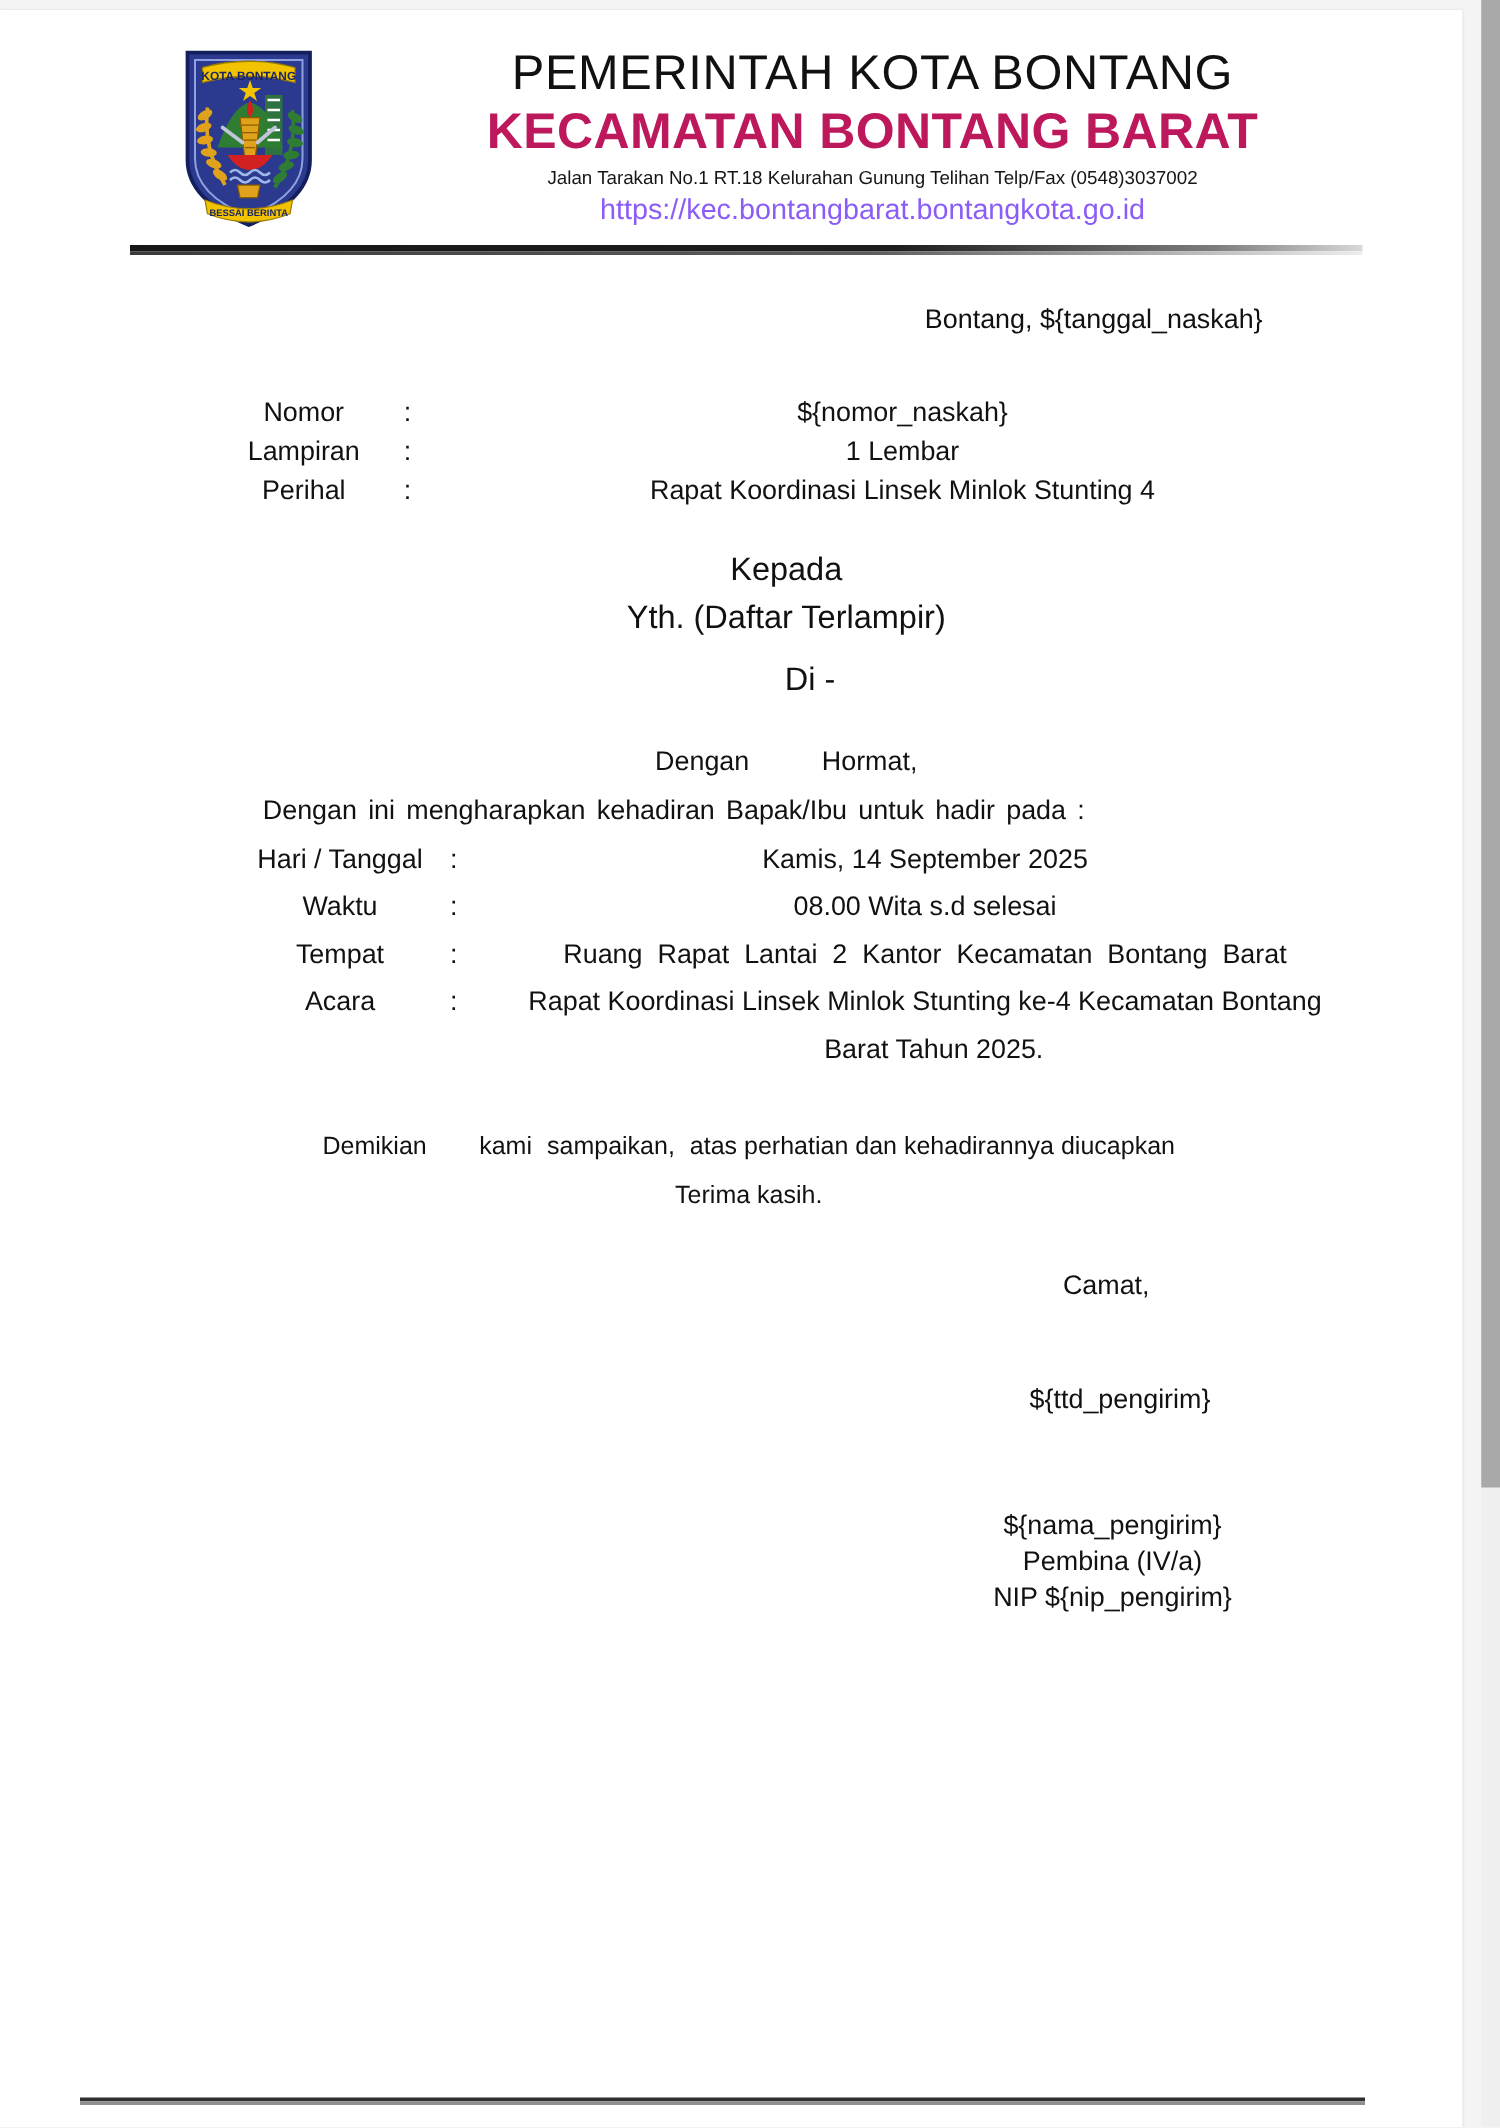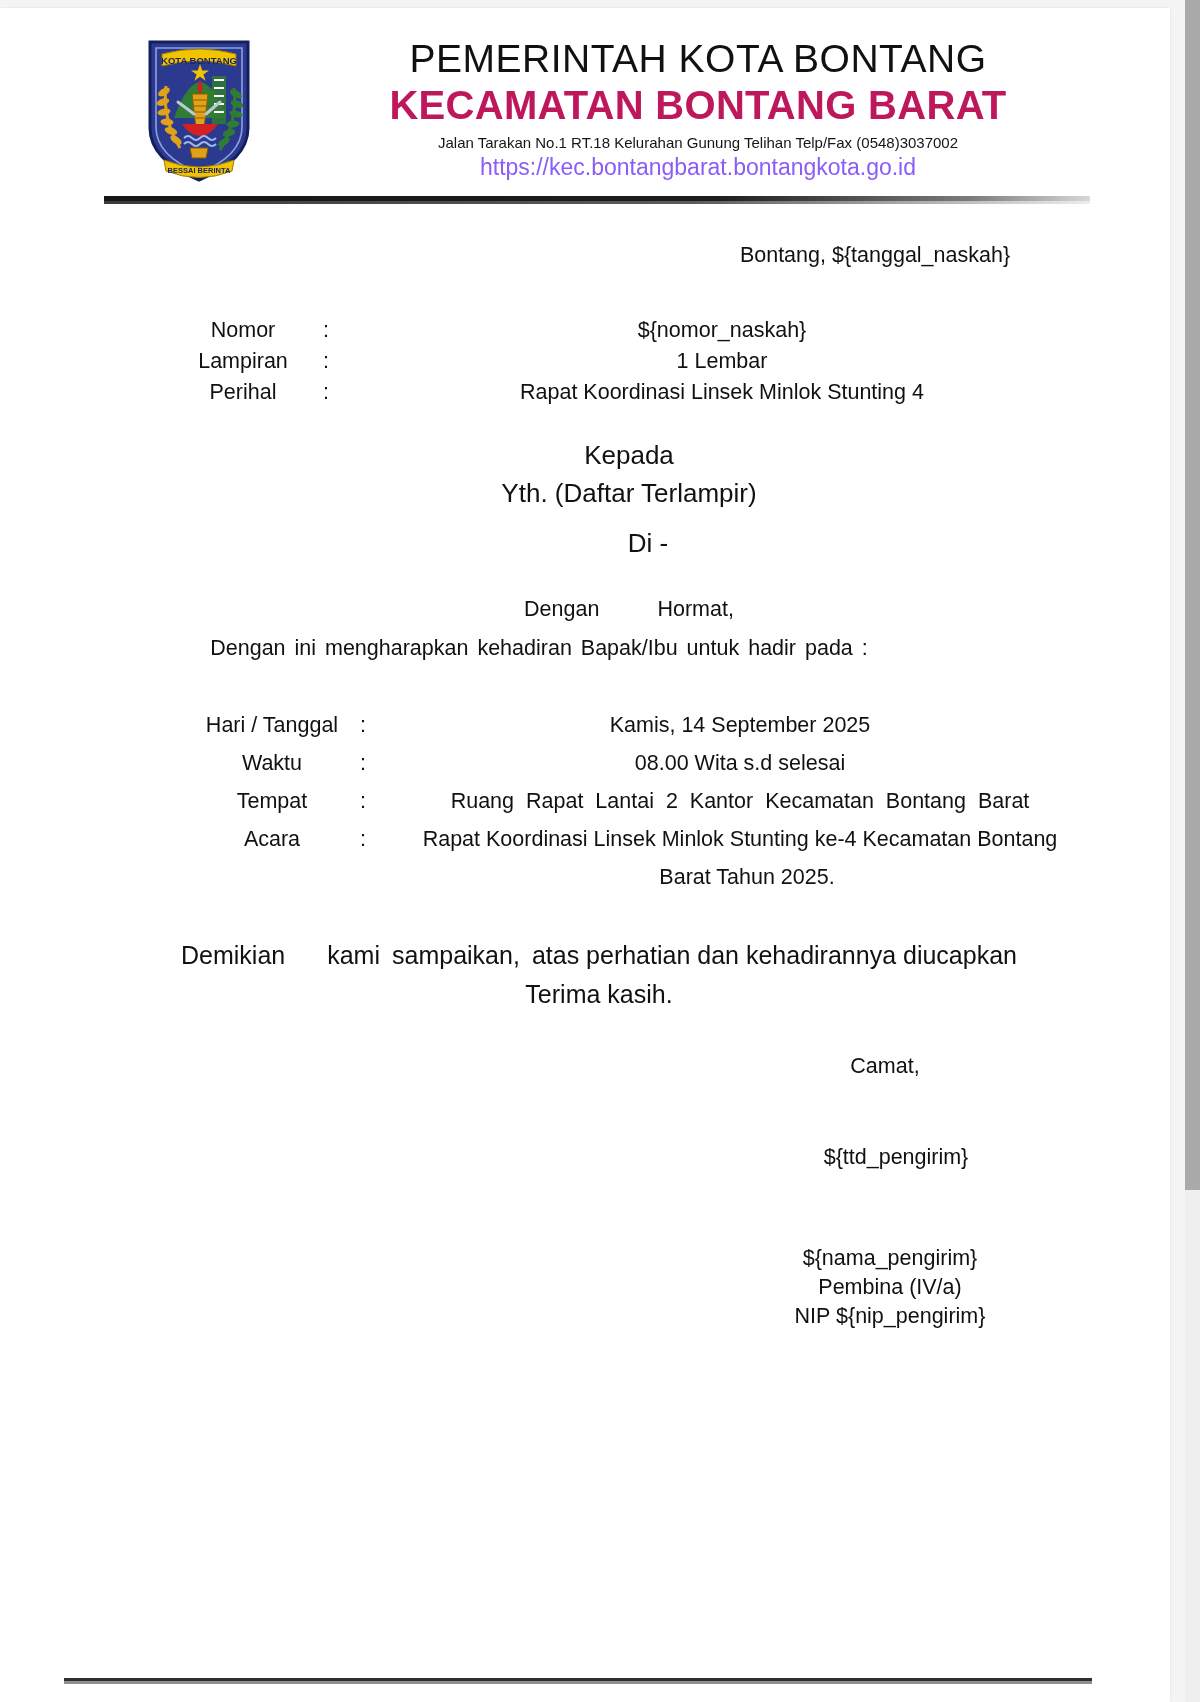--- a/index.html
+++ b/index.html
@@ -140,42 +140,41 @@
   .salutation .w-gap { display: inline-block; width: 58px; }
   .intro {
     padding-left: 148px;
     padding-right: 180px;
     font-size: 21.5px;
     line-height: 39px;
     word-spacing: 3px;
   }
 
   .details {
-    margin-top: 38px;
     padding-left: 188px;
     font-size: 21.5px;
   }
   .detail-row {
     display: flex;
     line-height: 38px;
   }
   .detail-label { width: 168px; flex: 0 0 168px; }
   .detail-colon { width: 14px; flex: 0 0 14px; }
   .detail-value { flex: 1 1 auto; }
   .detail-value.spread { word-spacing: 6px; }
   .detail-cont {
     padding-left: 196px;
     line-height: 38px;
   }
 
   .closing {
     margin-top: 40px;
     padding-left: 148px;
     padding-right: 60px;
-    font-size: 25px;
+    font-size: 20px;
     line-height: 39px;
   }
   .closing .w-gap-a { display: inline-block; width: 42px; }
   .closing .w-gap-b { display: inline-block; width: 12px; }
 
   .sign {
     margin-top: 38px;
     padding-left: 660px;
     font-size: 21.5px;
     line-height: 29px;

